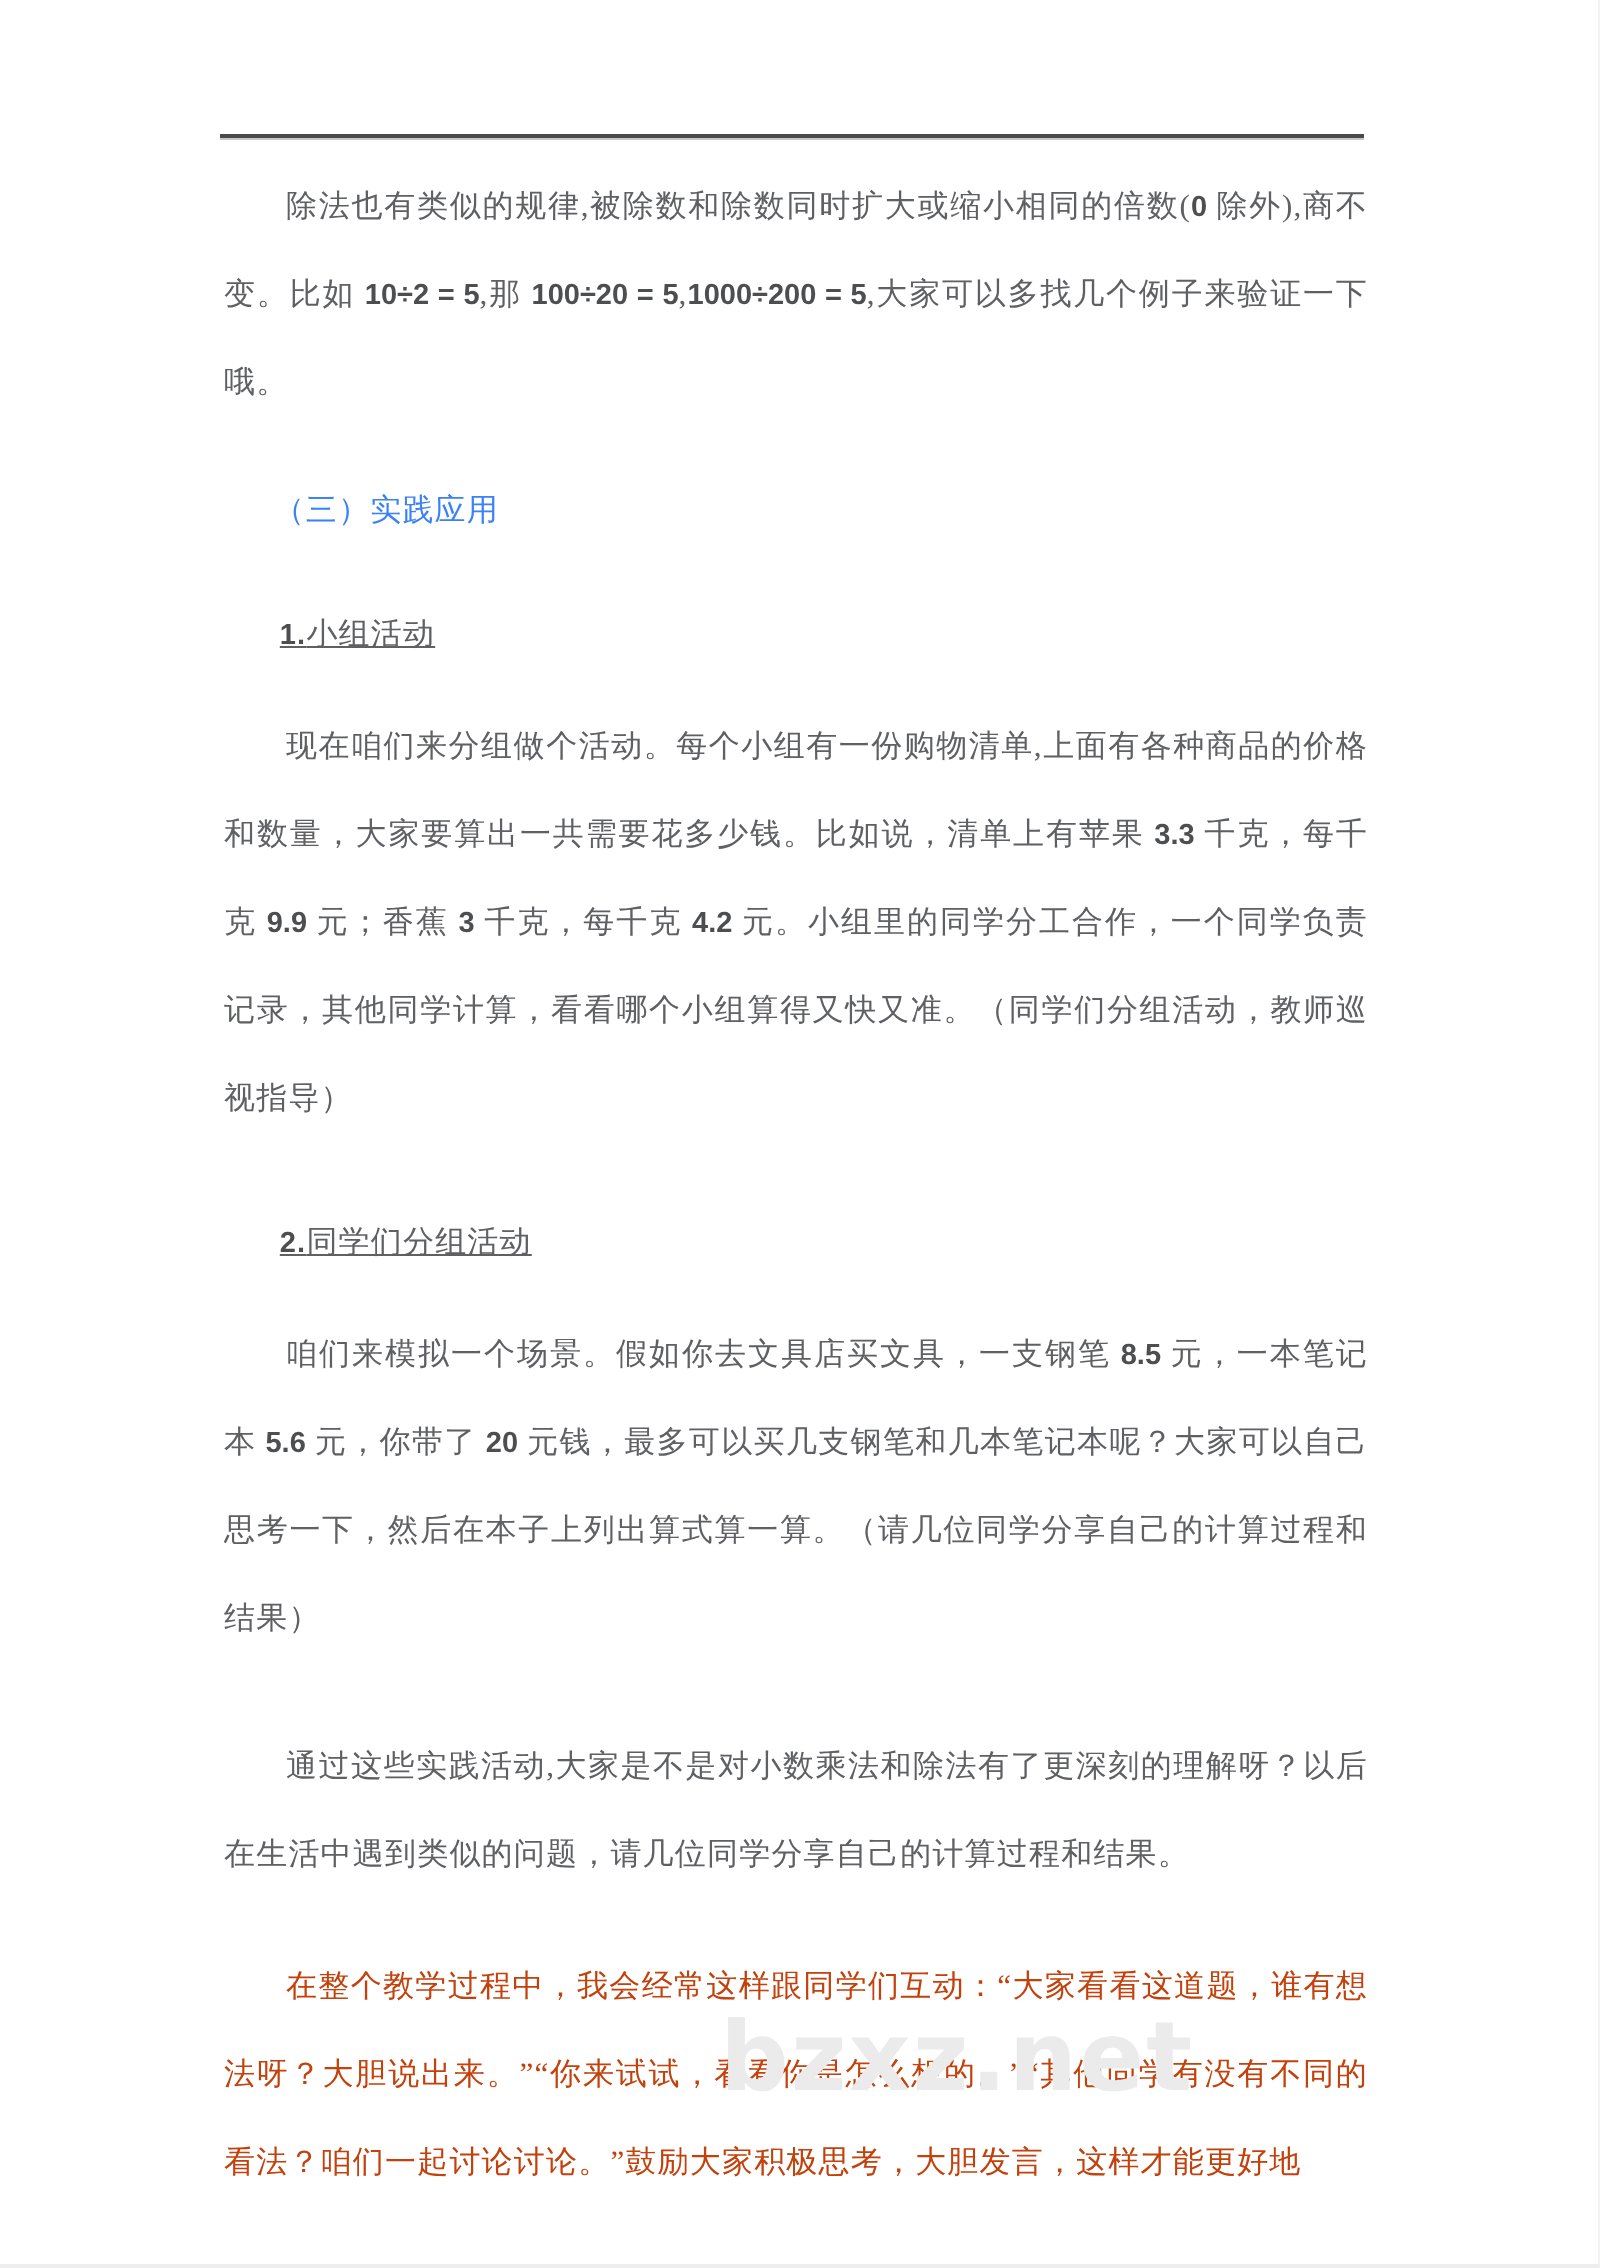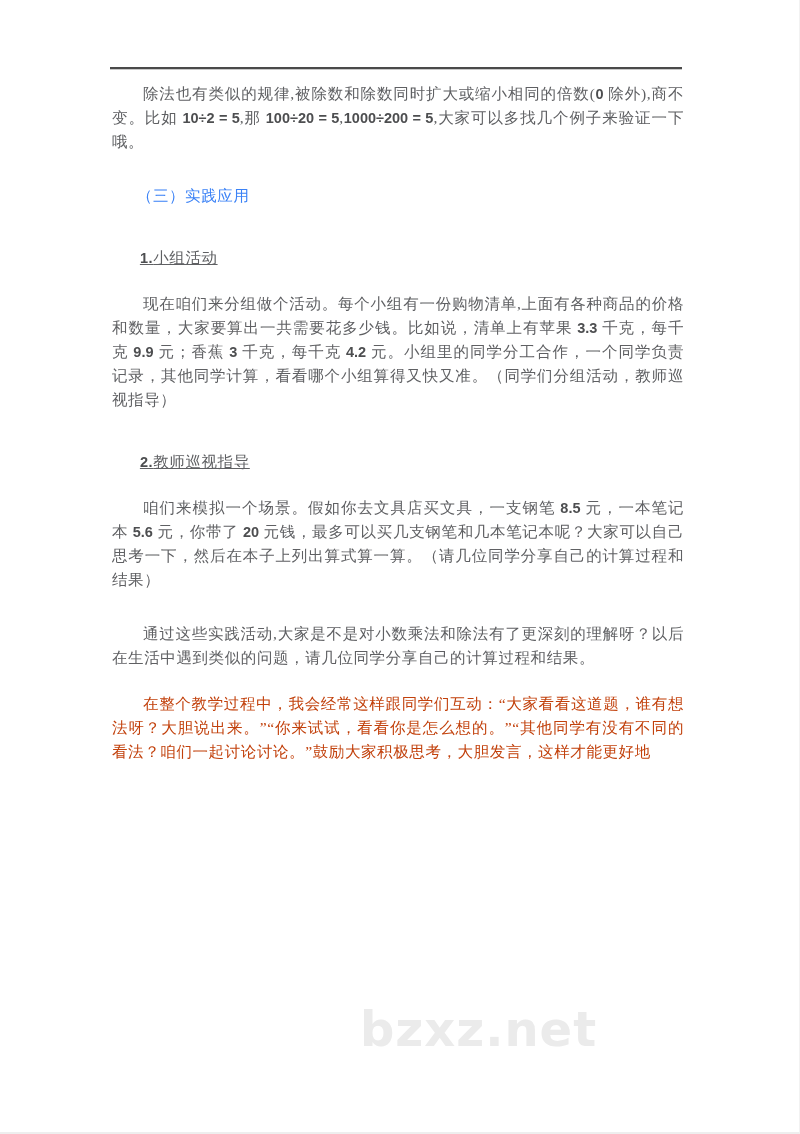--- a/index.html
+++ b/index.html
@@ -34,21 +34,21 @@
   
   #content {
     position: absolute;
     left: 112px;
     top: 82px;
     width: 572px;
   }
 
   .para {
     font-size: 15.5px;
-    line-height: 24px;
+    line-height: 44px;
     color: #5f6063;
     text-align: justify;
     text-justify: inter-ideograph;
     letter-spacing: 0.6px;
     margin: 0;
     font-weight: 400;
     text-indent: 2em;
   }
 
   .heading {
@@ -123,21 +123,21 @@
     <div class="gap-md"></div>
 
     <p class="subheading" style="color: rgb(95, 96, 99);"><span class="num">1.</span><span>小组活动</span></p>
 
     <div class="gap-sm"></div>
 
     <p class="para" style="color: rgb(95, 96, 99);">现在咱们来分组做个活动。每个小组有一份购物清单,上面有各种商品的价格和数量，大家要算出一共需要花多少钱。比如说，清单上有苹果 <span class="num-inline">3.3</span> 千克，每千克 <span class="num-inline">9.9</span> 元；香蕉 <span class="num-inline">3</span> 千克，每千克 <span class="num-inline">4.2</span> 元。小组里的同学分工合作，一个同学负责记录，其他同学计算，看看哪个小组算得又快又准。（同学们分组活动，教师巡视指导）</p>
 
     <div class="gap-lg"></div>
 
-    <p class="subheading" style="color: rgb(95, 96, 99);"><span class="num">2.</span><span>教师巡视指导</span></p>
+    <p class="subheading" style="color: rgb(95, 96, 99);"><span class="num">2.</span><span>同学们分组活动</span></p>
 
     <div class="gap-sm"></div>
 
     <p class="para" style="color: rgb(95, 96, 99);">咱们来模拟一个场景。假如你去文具店买文具，一支钢笔 <span class="num-inline">8.5</span> 元，一本笔记本 <span class="num-inline">5.6</span> 元，你带了 <span class="num-inline">20</span> 元钱，最多可以买几支钢笔和几本笔记本呢？大家可以自己思考一下，然后在本子上列出算式算一算。（请几位同学分享自己的计算过程和结果）</p>
 
     <div class="gap-lg"></div>
 
     <p class="para" style="color: rgb(95, 96, 99);">通过这些实践活动,大家是不是对小数乘法和除法有了更深刻的理解呀？以后在生活中遇到类似的问题，请几位同学分享自己的计算过程和结果。</p>
 
     <div class="gap-md"></div>

